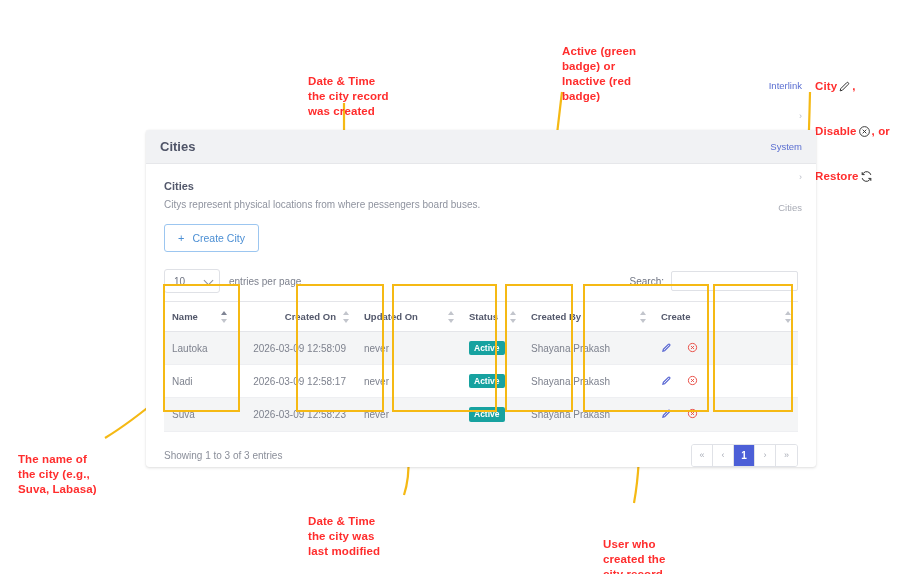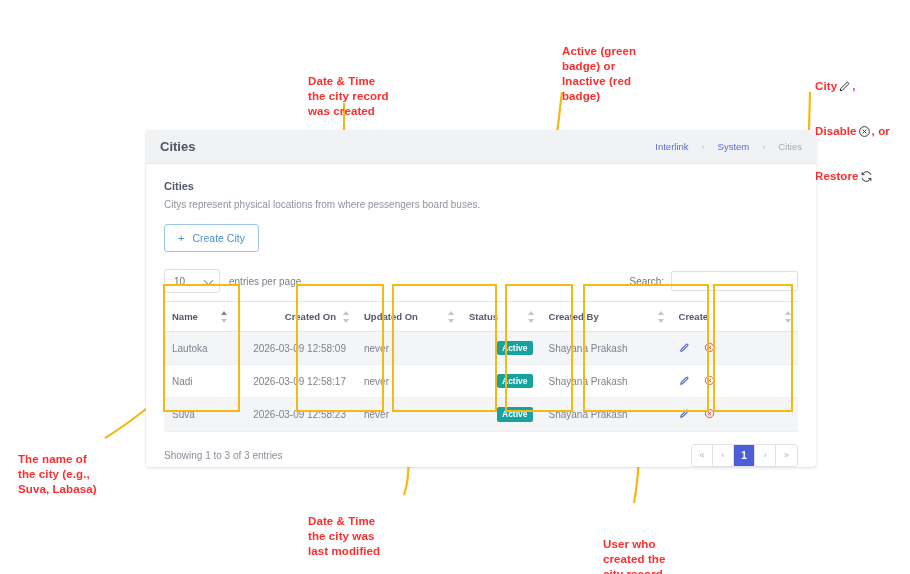--- a/index.html
+++ b/index.html
@@ -55,21 +55,22 @@
   }
   .card-title {
     font-size: 13px;
     font-weight: bold;
     color: #4f5467;
   }
   .breadcrumb {
     display: flex;
     align-items: flex-end;
     font-size: 9.5px;
-    gap: 13px;
+    gap: 20px;
+    flex-direction: column;
   }
   .crumb-link { color: #5a6ed1; }
   .crumb-current { color: #a8abb5; }
   .crumb-sep { color: #b9bcc6; font-size: 9px; }
 
   .card-body { padding: 16px 18px 12px 18px; }
 
   .section-title {
     font-size: 11px;
     font-weight: bold;
@@ -193,21 +194,20 @@
 
   .badge-active {
     display: inline-block;
     background: #17a2a0;
     color: #fff;
     font-size: 8.5px;
     font-weight: bold;
     padding: 2px 5px;
     border-radius: 2px;
     line-height: 1.2;
-    margin-left: 28px;
   }
   .act-cell { white-space: nowrap; }
   .act-btn {
     display: inline-block;
     vertical-align: middle;
     cursor: pointer;
     margin-right: 12px;
   }
 
   .table-footer {

